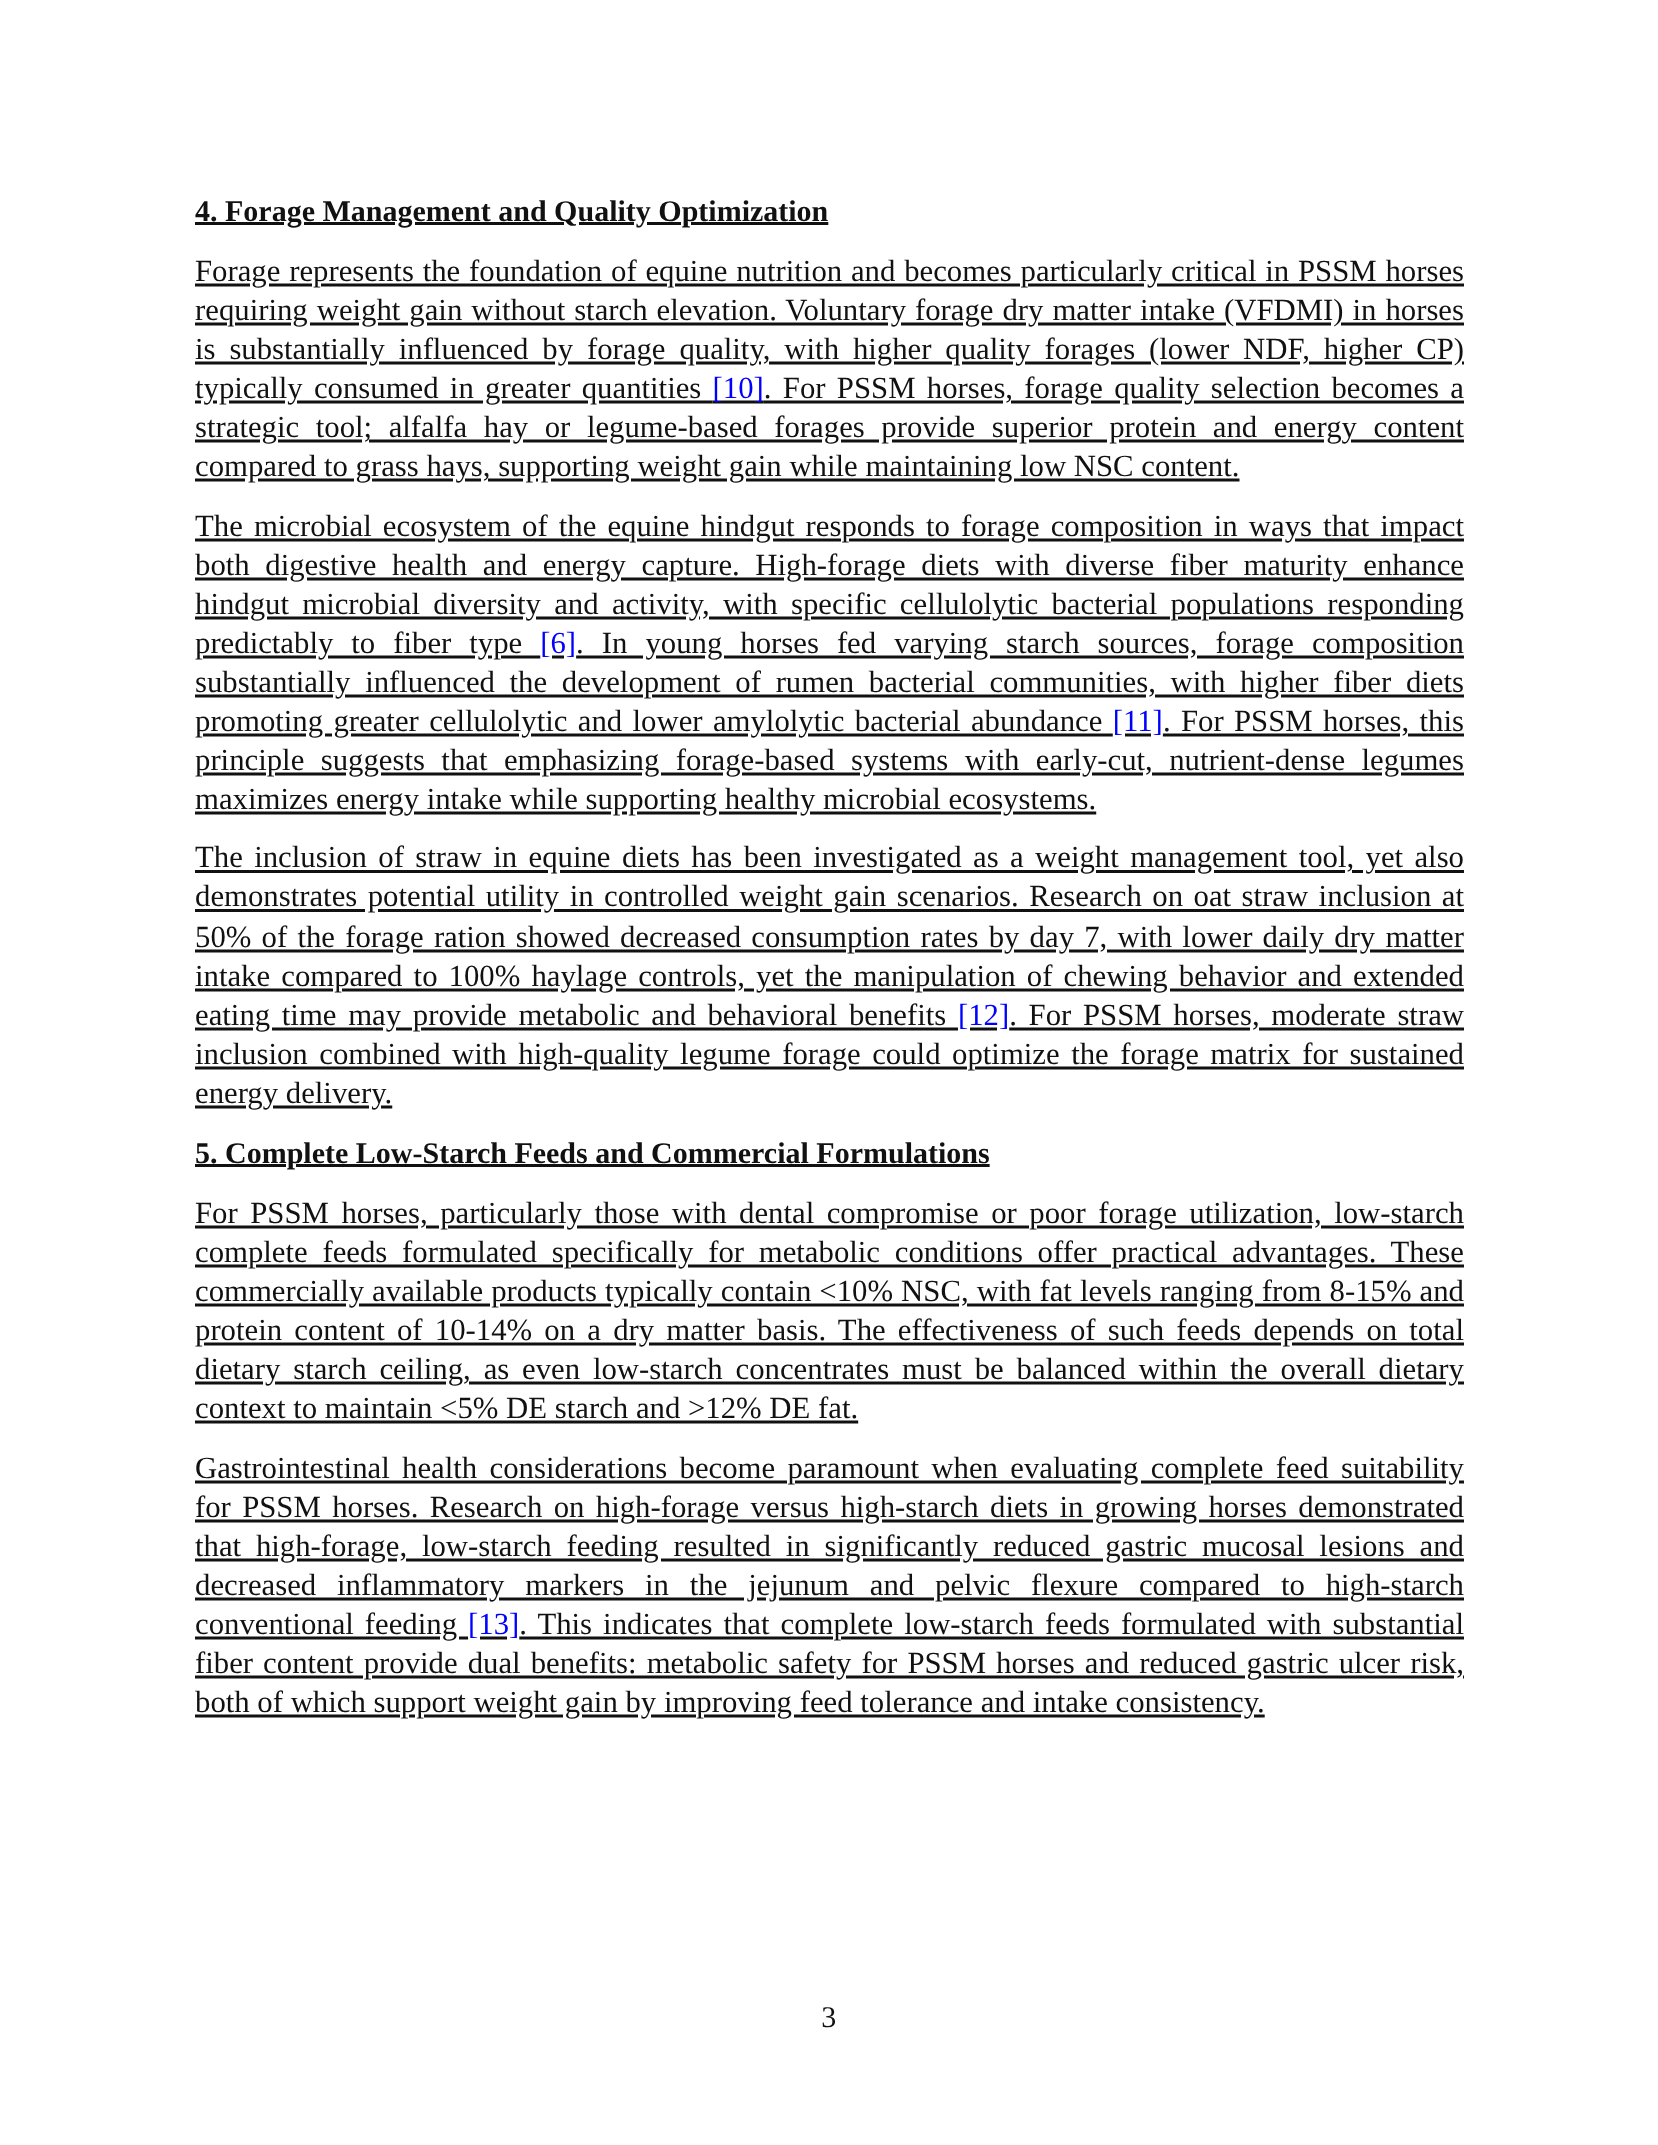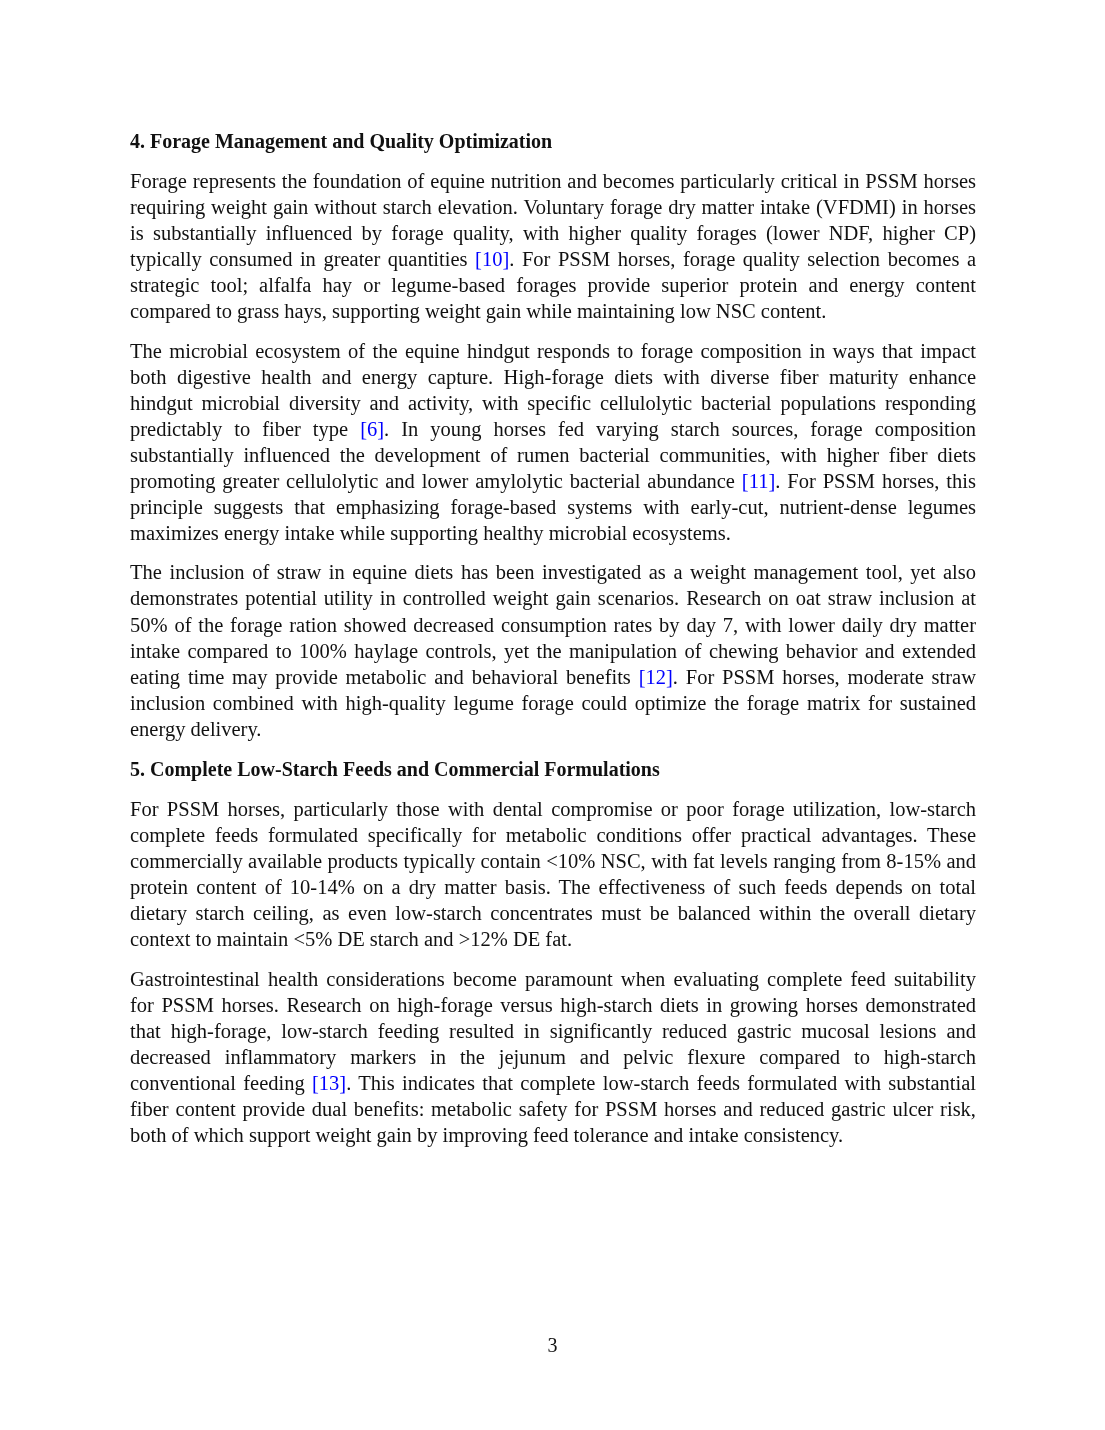--- a/index.html
+++ b/index.html
@@ -4,20 +4,21 @@
   <style>
     html, body { margin: 0; padding: 0; background: #ffffff; }
     body { width: 1105px; height: 1430px; position: relative; overflow: hidden; }
     .page {
       position: absolute;
       left: 130px;
       top: 128px;
       width: 846px;
       font-family: "Liberation Serif", "DejaVu Serif", serif;
       color: #111111;
+      text-decoration: underline;
     }
     .section-heading {
       font-weight: bold;
       font-size: 20px;
       line-height: 26px;
       margin: 0 0 14px 0;
     }
     .section-heading.second { margin-top: 14px; }
     .para {
       font-size: 20.5px;

